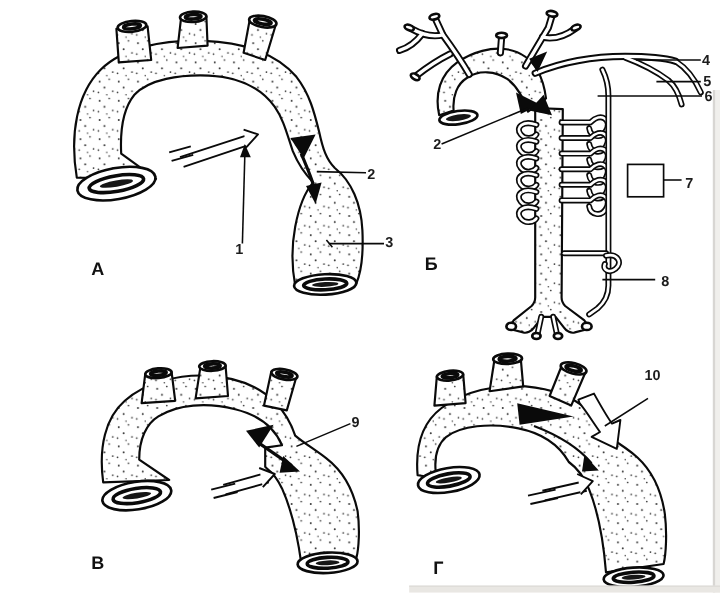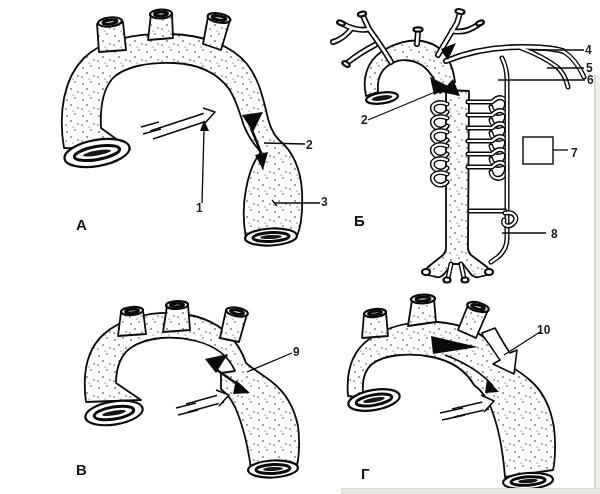--- a/index.html
+++ b/index.html
@@ -18,21 +18,21 @@
   #n1{left:196px;top:202px;}
   #n2a{left:306px;top:139px;}
   #n3{left:321px;top:196px;}
   #n2b{left:361px;top:114px;}
   #n4{left:585px;top:44px;}
   #n5{left:586px;top:62px;}
   #n6{left:587px;top:74px;}
   #n7{left:571px;top:147px;}
   #n8{left:551px;top:228px;}
   #n9{left:293px;top:346px;}
-  #n10{left:537px;top:324px;}
+  #n10{left:537px;top:307px;}
   
   .edge-right{position:absolute;left:594px;top:75px;width:2px;height:419px;background:#d8d6d3;}
   .edge-right-fill{position:absolute;left:596px;top:75px;width:4px;height:419px;background:#f0efec;}
   .edge-bottom{position:absolute;left:341px;top:488px;width:259px;height:6px;background:#e9e7e3;border-top:1px solid #dcdad6;}
   
   .ves{fill:url(#stip);stroke:#0a0a0a;stroke-width:1.8;stroke-linejoin:round;}
   .opo{fill:#ffffff;stroke:#0a0a0a;stroke-width:2.2;}
   .opi{fill:none;stroke:#0a0a0a;stroke-width:3;}
   .opc{fill:#161616;stroke:none;}
   .tubeb{fill:none;stroke:#0a0a0a;stroke-width:6;stroke-linecap:round;stroke-linejoin:round;}

